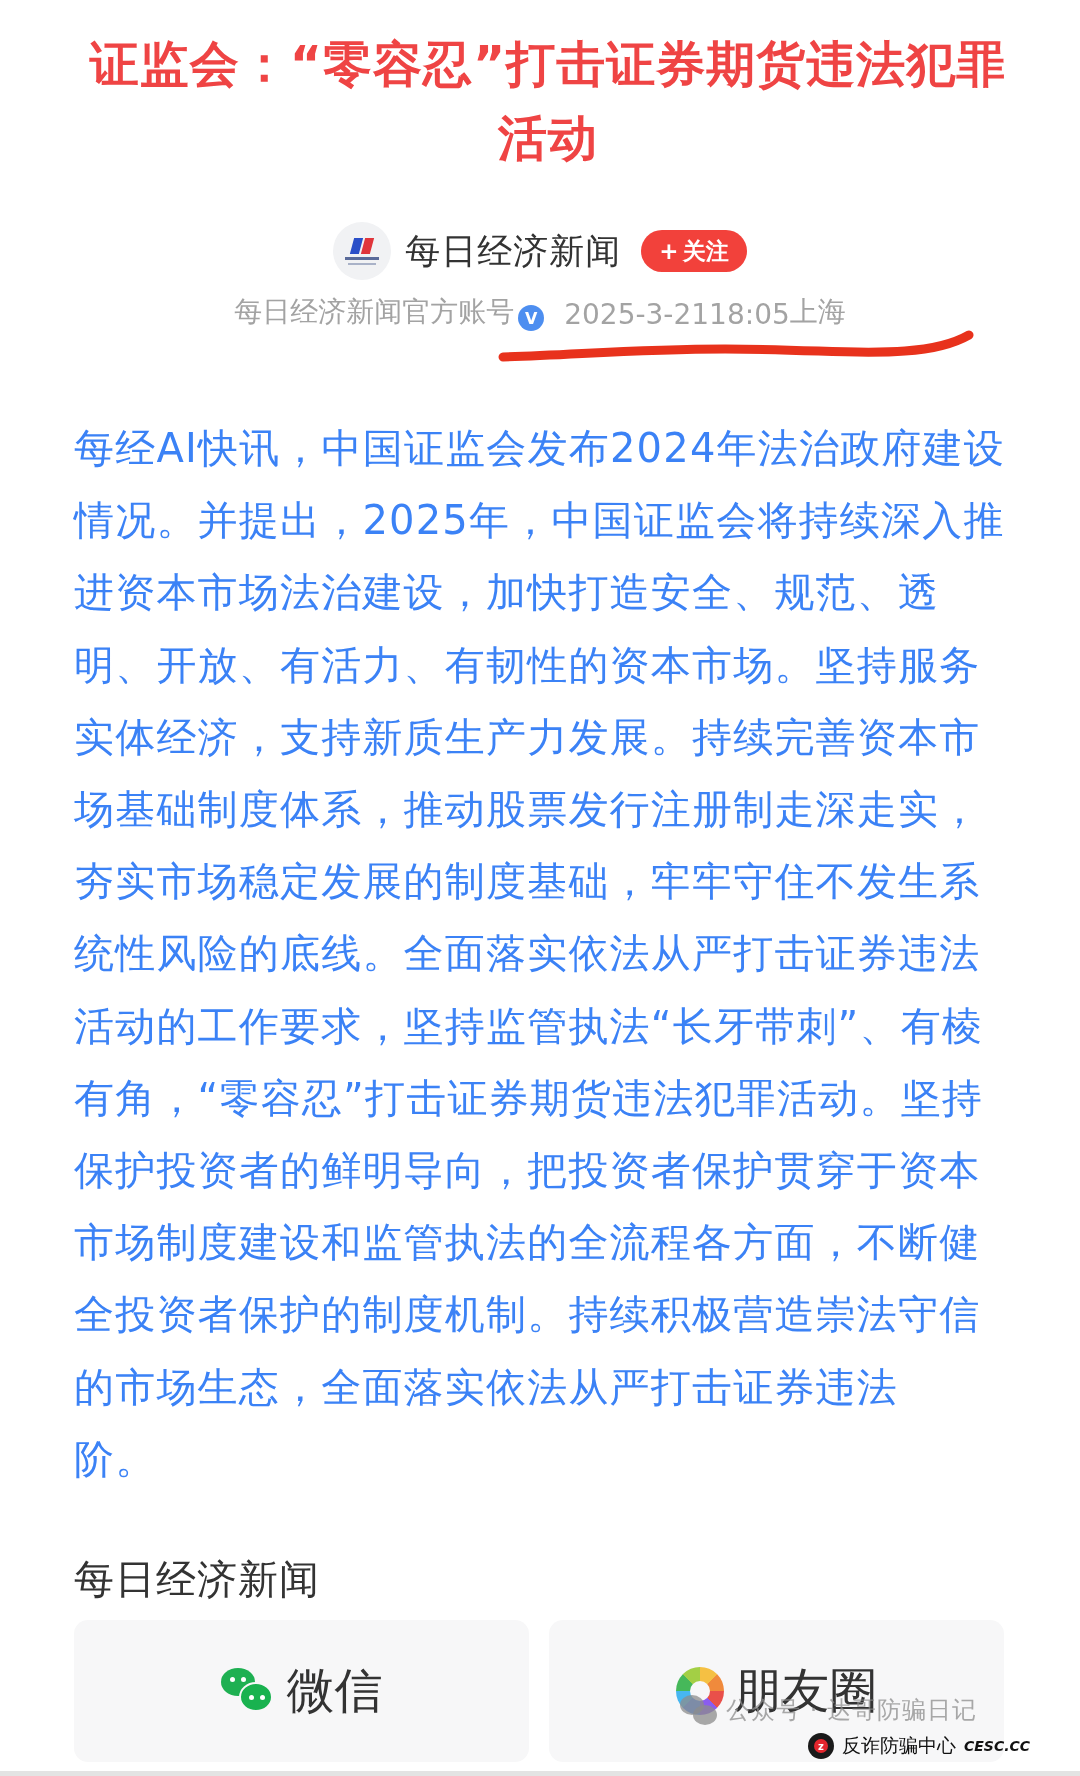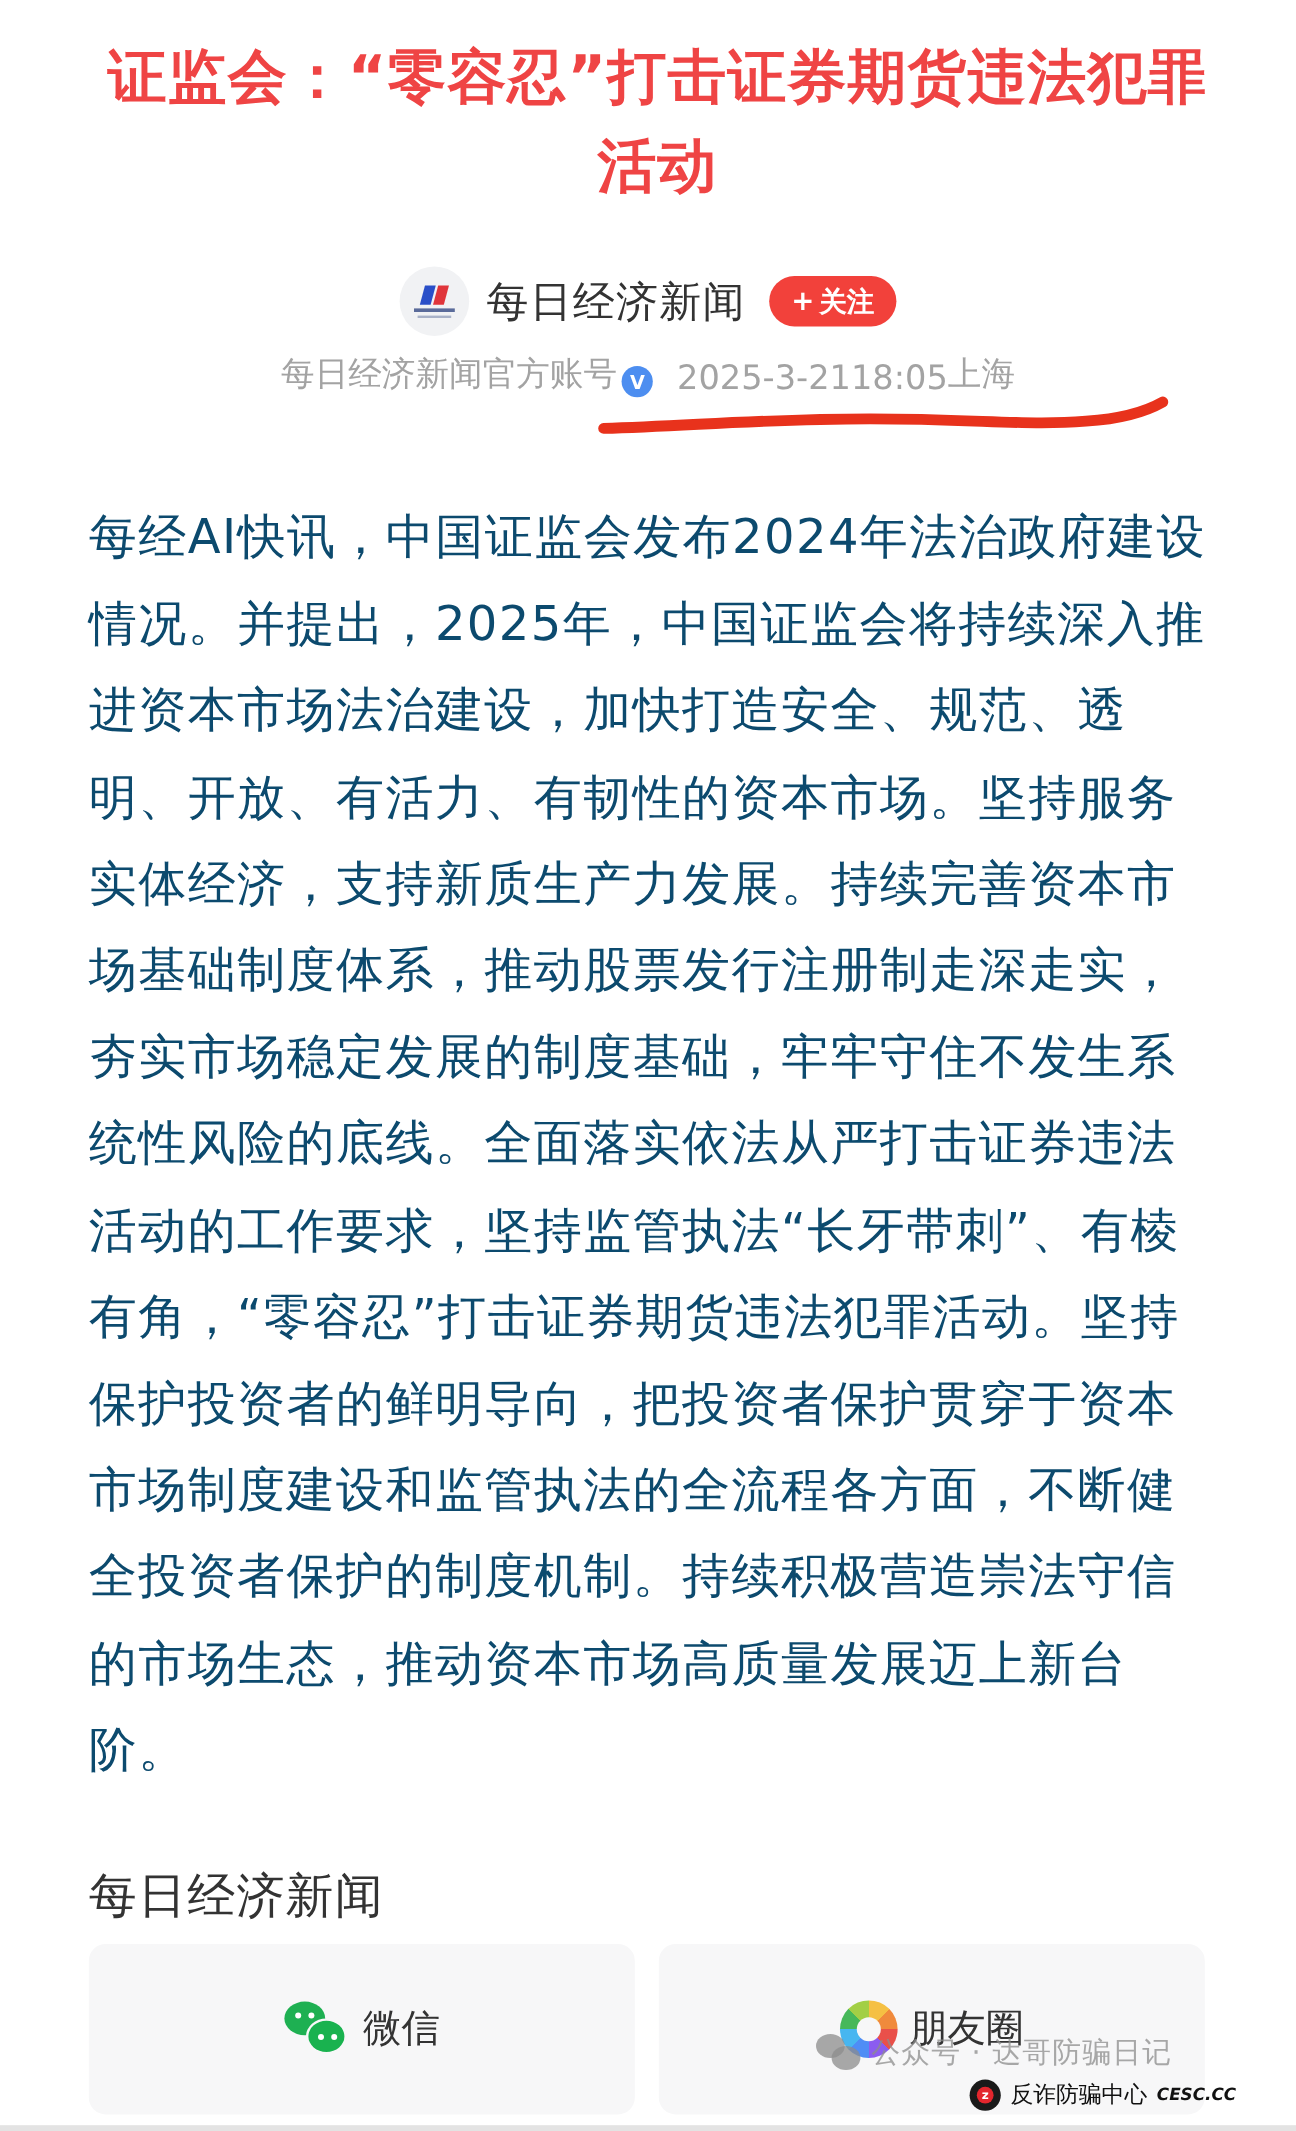--- a/index.html
+++ b/index.html
@@ -43,33 +43,33 @@
     font-size: 16px; font-weight: bold; display: inline-flex; align-items: center; justify-content: center;
     margin: 0 20px 0 4px;
   }
   .meta-row .date { }
   .meta-row .time { }
 
   .underline-mark { position: absolute; left: 495px; top: 325px; width: 480px; height: 45px; }
 
   .body-text {
     position: absolute; left: 74px; width: 934px; top: 412px;
-    font-size: 40px; line-height: 72.2px; color: #0c4a6e; letter-spacing: 1.2px;
+    font-size: 40px; line-height: 72.2px; color: #3b82f6; letter-spacing: 1.2px;
   }
   .body-text .line { display: block; white-space: nowrap; }
 
   .source {
     position: absolute; left: 74px; top: 1552px; font-size: 40px; color: #333333; letter-spacing: 1px;
   }
 
   .share-row { position: absolute; top: 1620px; left: 74px; right: 76px; display: flex; gap: 20px; }
   .share-btn {
     flex: 1; height: 142px; border-radius: 14px; background: #f7f7f8;
     display: flex; align-items: center; justify-content: center; gap: 10px;
-    font-size: 32px; color: #333333;
+    font-size: 48px; color: #333333;
   }
   .wechat-icon { position: relative; width: 56px; height: 50px; }
   .wechat-icon .b1 { position: absolute; left: 0; top: 2px; width: 34px; height: 28px; border-radius: 50%; background: #1eb052; }
   .wechat-icon .b2 { position: absolute; left: 18px; top: 16px; width: 34px; height: 30px; border-radius: 50%; background: #19b24f; border: 2px solid #f7f7f8; }
   .wechat-icon .e { position: absolute; width: 5px; height: 5px; border-radius: 50%; background: #fff; }
   .moments-icon {
     width: 48px; height: 48px; border-radius: 50%;
     background: conic-gradient(#f5c043 0 45deg, #f08a3c 45deg 90deg, #e9504a 90deg 135deg, #8b5cf0 135deg 180deg, #4f8df5 180deg 225deg, #47b6f0 225deg 270deg, #46b85a 270deg 315deg, #a3cf45 315deg 360deg);
     position: relative;
   }
@@ -136,21 +136,21 @@
   <span class="line">明、开放、有活力、有韧性的资本市场。坚持服务</span>
   <span class="line">实体经济，支持新质生产力发展。持续完善资本市</span>
   <span class="line">场基础制度体系，推动股票发行注册制走深走实，</span>
   <span class="line">夯实市场稳定发展的制度基础，牢牢守住不发生系</span>
   <span class="line">统性风险的底线。全面落实依法从严打击证券违法</span>
   <span class="line">活动的工作要求，坚持监管执法“长牙带刺”、有棱</span>
   <span class="line">有角，“零容忍”打击证券期货违法犯罪活动。坚持</span>
   <span class="line">保护投资者的鲜明导向，把投资者保护贯穿于资本</span>
   <span class="line">市场制度建设和监管执法的全流程各方面，不断健</span>
   <span class="line">全投资者保护的制度机制。持续积极营造崇法守信</span>
-  <span class="line">的市场生态，推动资本市场高质量发展迈上新台</span>
+  <span class="line">的市场生态，全面落实依法从严打击证券违法</span>
   <span class="line">阶。</span>
 </div>
 
 <div class="source">每日经济新闻</div>
 
 <div class="share-row">
   <div class="share-btn">
     <div class="wechat-icon">
       <div class="b1"></div>
       <span class="e" style="left:9px;top:11px"></span>

